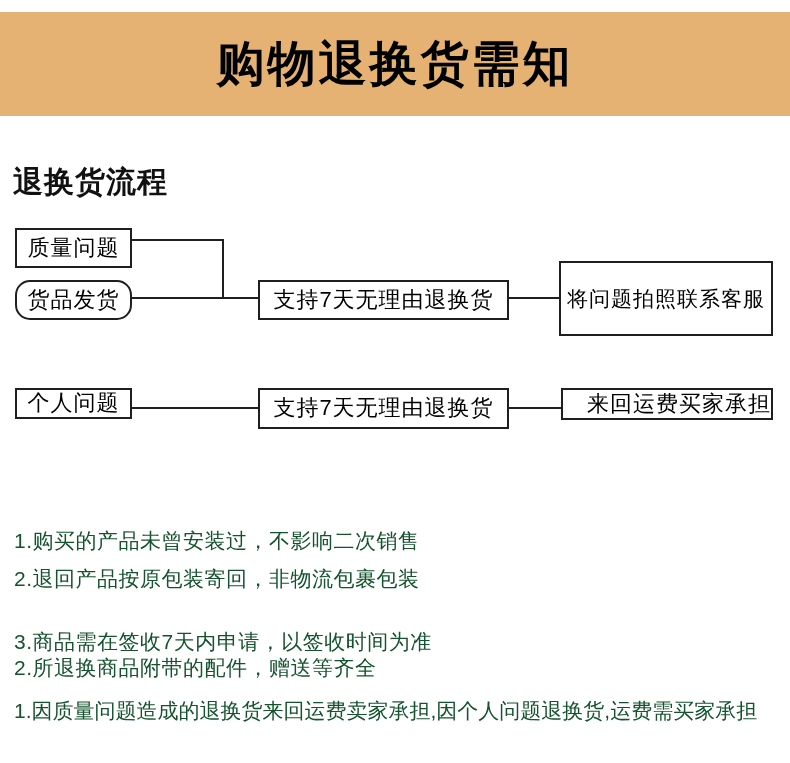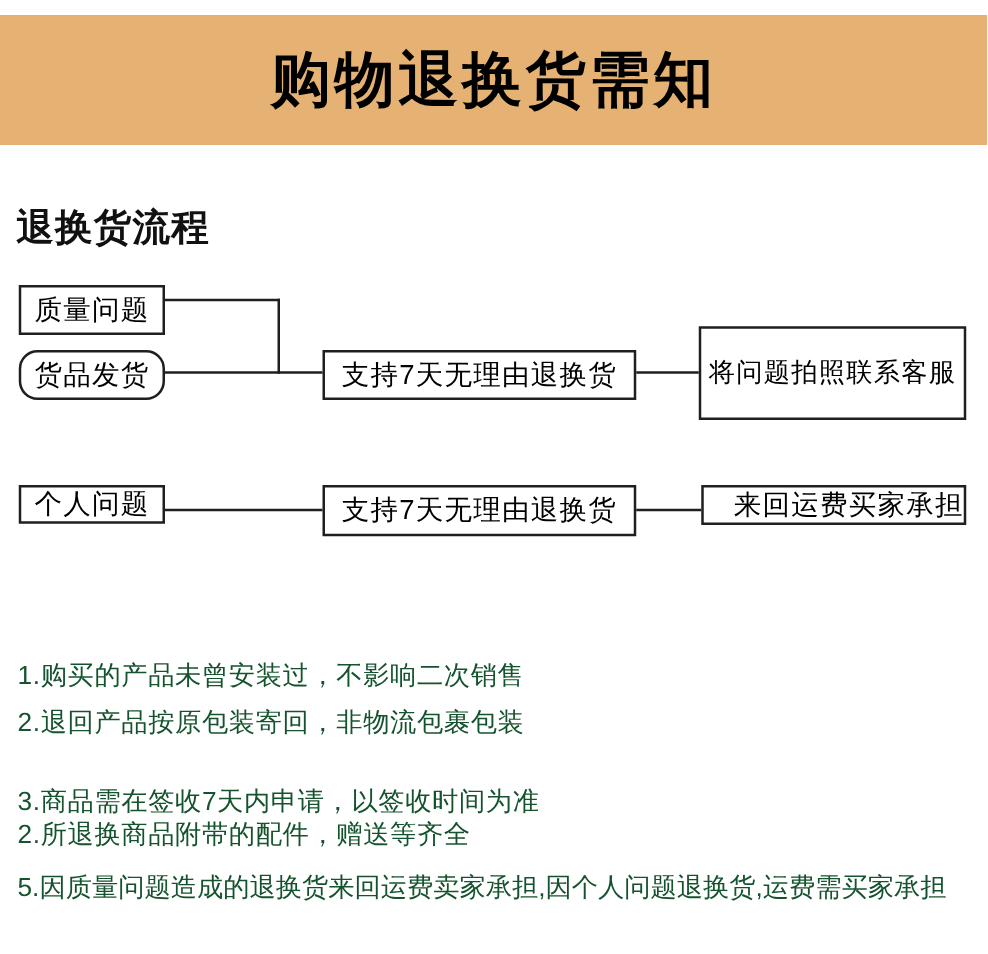--- a/index.html
+++ b/index.html
@@ -131,16 +131,16 @@
     <div class="line line-h l5"></div>
     <div class="line line-h l6"></div>
   </div>
 
 
   <div>
     <div class="note-item n1">1.购买的产品未曾安装过，不影响二次销售</div>
     <div class="note-item n2">2.退回产品按原包装寄回，非物流包裹包装</div>
     <div class="note-item n3">3.商品需在签收7天内申请，以签收时间为准</div>
     <div class="note-item n4">2.所退换商品附带的配件，赠送等齐全</div>
-    <div class="note-item n5">5.因质量问题造成的退换货来回运费卖家承担,因个人问题退换货,运费需买家承担</div>
+    <div class="note-item n5">1.因质量问题造成的退换货来回运费卖家承担,因个人问题退换货,运费需买家承担</div>
   </div>
 
 </div>
 
 </body></html>

